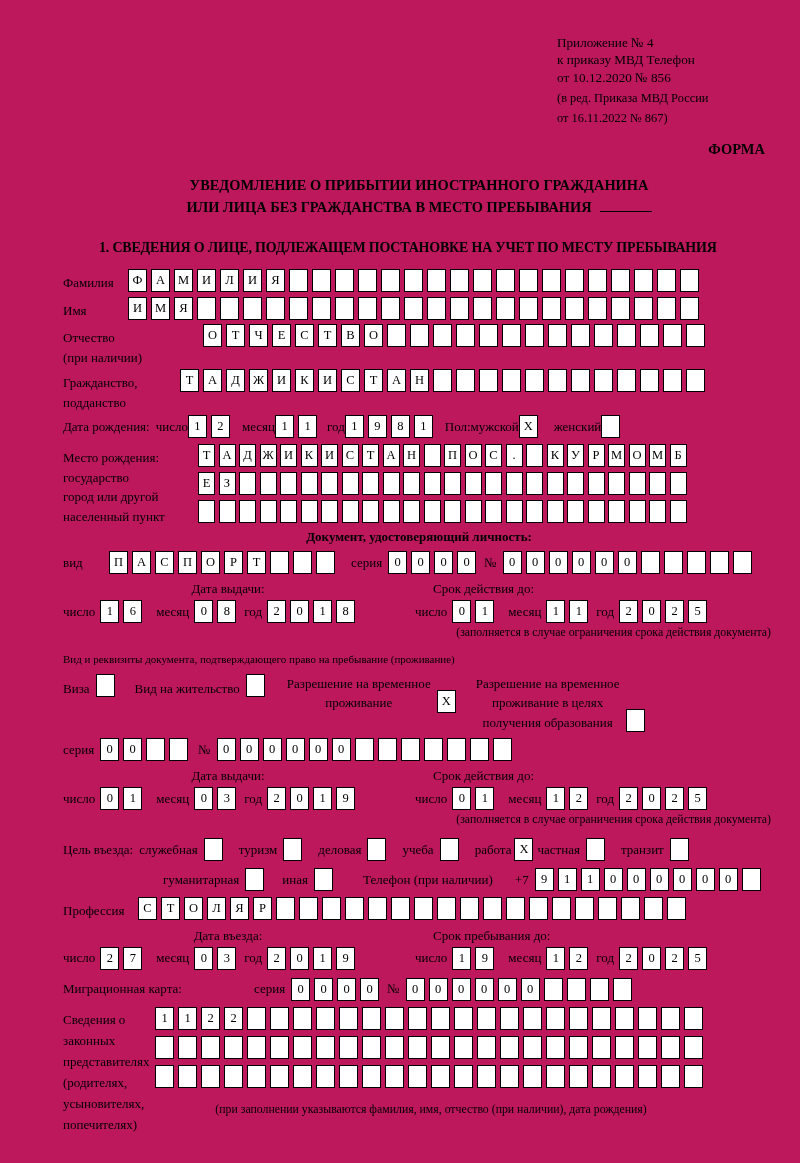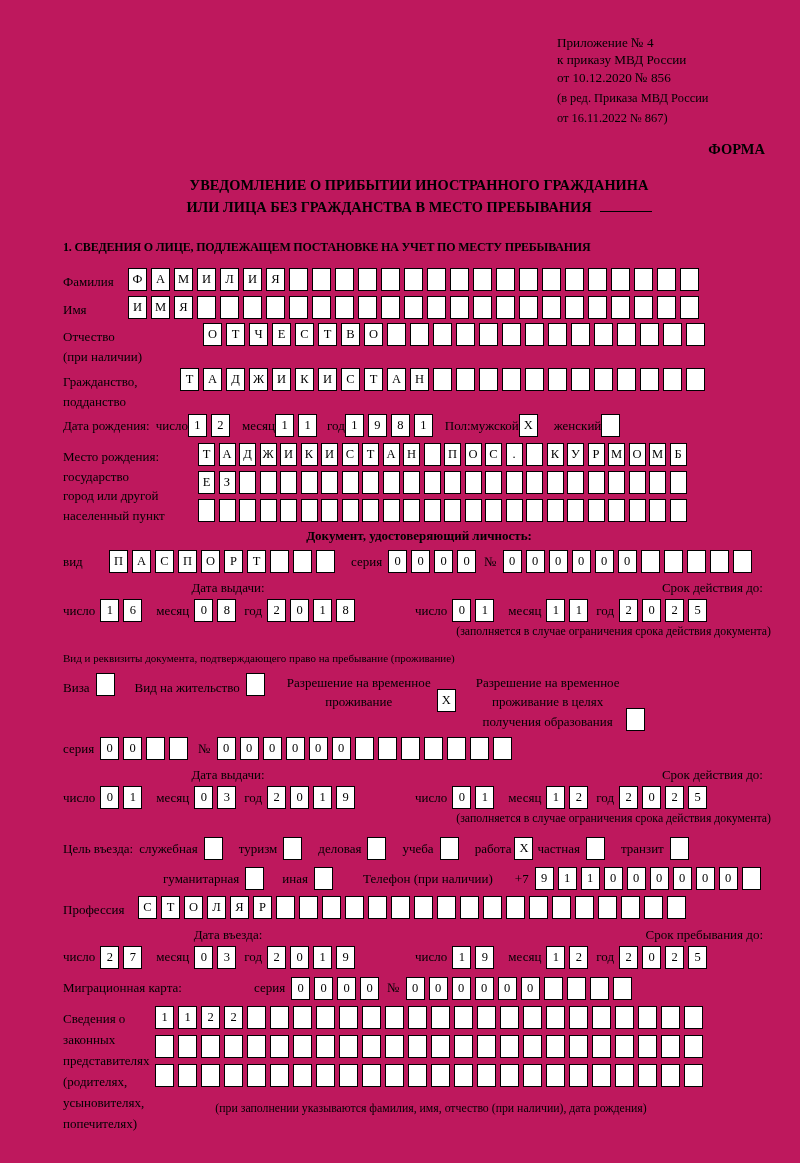--- a/index.html
+++ b/index.html
@@ -9,38 +9,38 @@
     font-family:"Liberation Serif","DejaVu Serif",serif;
     padding:34px 25px 0 63px;overflow:hidden;position:relative;
   }
   
   .annex{margin-left:494px;font-size:13.2px;line-height:1.32;}
   .annex .small{font-size:12.4px;margin-top:4px;line-height:1.3;}
   .forma{font-weight:bold;font-size:14.5px;text-align:right;padding-right:10px;margin-top:14px;}
   
   .title{text-align:center;font-weight:bold;font-size:14.4px;line-height:1.55;margin-top:16px;}
   .blank-underline{display:inline-block;width:52px;border-bottom:1.6px solid #000;height:0.9em;margin-left:8px;}
-  .sech{font-weight:bold;font-size:12px;margin-top:22px;letter-spacing:-0.2px;}
+  .sech{font-weight:bold;font-size:14px;margin-top:22px;letter-spacing:-0.2px;margin-left:36px;}
   
   .frow{display:flex;align-items:flex-start;margin-top:4px;}
   .lbl{font-size:13px;padding-top:4px;flex-shrink:0;line-height:1.5;}
   .cells{display:flex;flex-wrap:nowrap;}
   .cell{
     width:17px;height:21px;border:1.6px solid #000;margin-right:4px;
     display:flex;align-items:center;justify-content:center;
     font-size:12.5px;flex-shrink:0;background:#fff;
   }
   .tight .cell{width:15px;margin-right:3.5px;}
   .cb{margin-left:6px;}
   .w65{width:65px;} .w140{width:140px;} .w117{width:117px;} .w135{width:135px;}
   .mt2{margin-top:2px;} .mt6{margin-top:6px;} .mt10{margin-top:10px;}
   
   .dheads{display:flex;font-size:13px;margin-top:7px;}
   .dh-left{width:330px;text-align:center;}
-  .dh-right{width:330px;text-align:right;margin-left:40px;}
+  .dh-right{width:330px;text-align:left;margin-left:40px;}
   .drow{display:flex;align-items:center;font-size:13px;margin-top:3px;}
   .dgrp{display:flex;align-items:center;}
   .dgrp .t{margin-right:5px;}
   .rgrp{margin-left:56px;}
   .note{font-size:11.8px;margin-top:2px;text-align:right;padding-right:4px;}
   .intro{font-size:11px;margin-top:10px;line-height:1.7;}
   
   .optrow{display:flex;align-items:flex-start;font-size:13px;margin-top:5px;}
   .opt{display:flex;align-items:flex-end;}
   .opt-text{text-align:center;line-height:1.5;}
@@ -57,21 +57,21 @@
   .reprow{display:flex;margin-bottom:6px;}
   .footnote{font-size:11.8px;text-align:center;margin-top:8px;}
 </style>
 </head>
 <body>
 
 <div class="page">
 
   <div class="annex">
     <div>Приложение № 4</div>
-    <div>к приказу МВД России</div>
+    <div>к приказу МВД Телефон</div>
     <div>от 10.12.2020 № 856</div>
     <div class="small">(в ред. Приказа МВД России</div>
     <div class="small">от 16.11.2022 № 867)</div>
   </div>
   <div class="forma">ФОРМА</div>
 
   <div class="title">
     <div>УВЕДОМЛЕНИЕ О ПРИБЫТИИ ИНОСТРАННОГО ГРАЖДАНИНА</div>
     <div><span>ИЛИ ЛИЦА БЕЗ ГРАЖДАНСТВА В МЕСТО ПРЕБЫВАНИЯ</span><span class="blank-underline"></span></div>
   </div>

